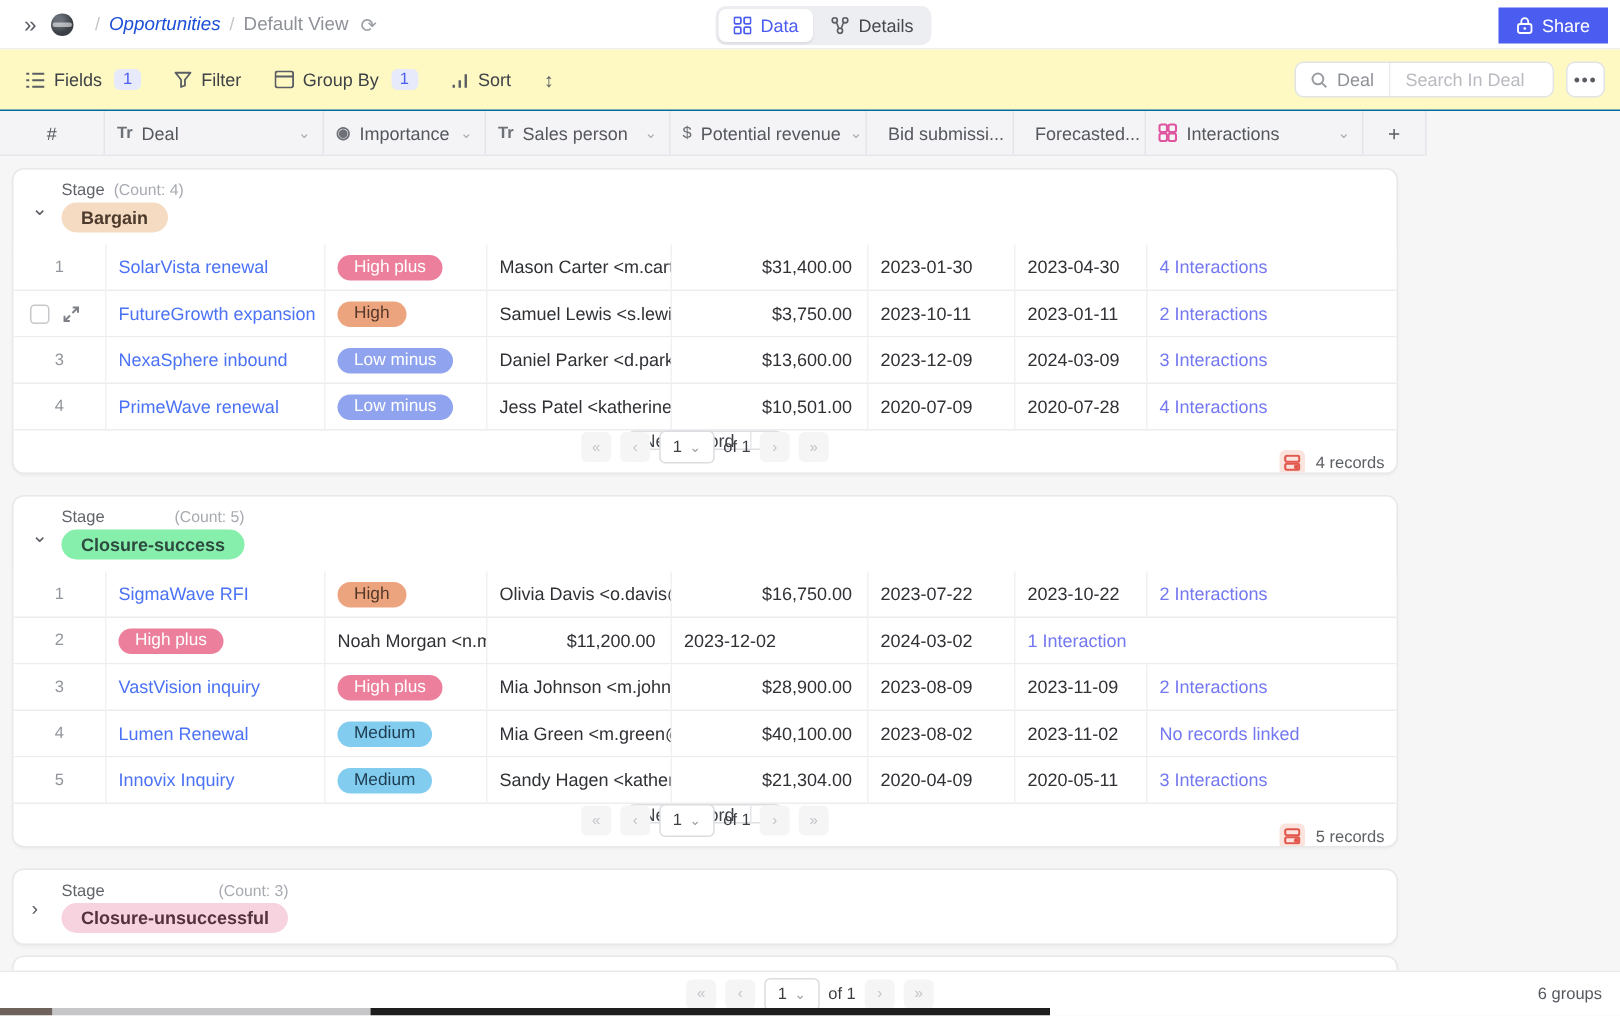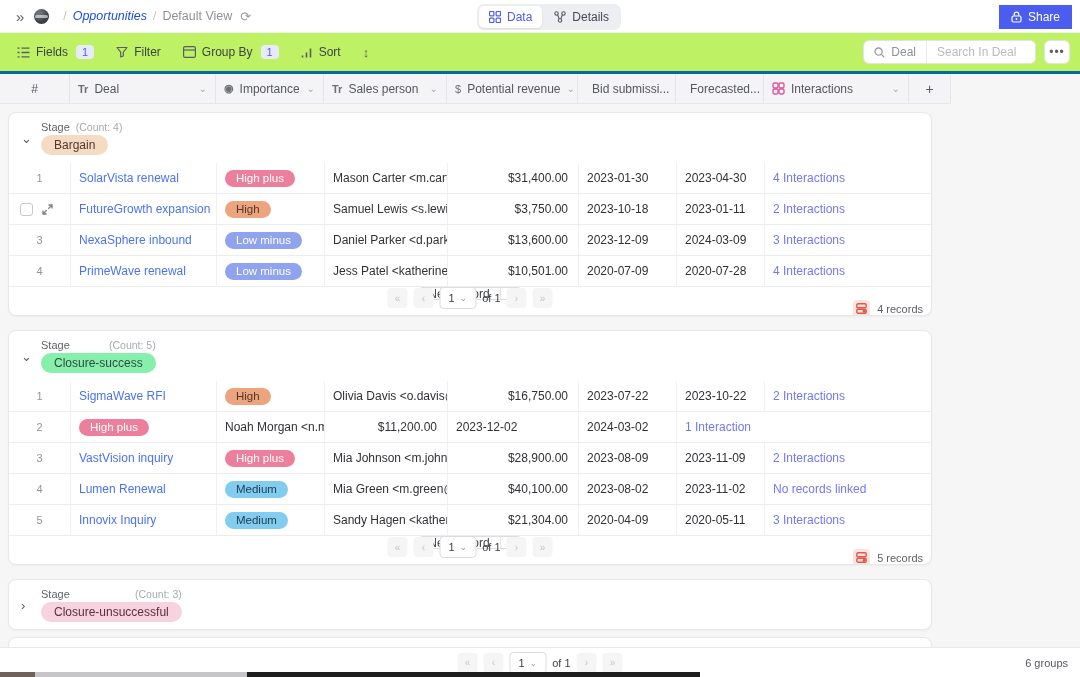--- a/index.html
+++ b/index.html
@@ -28,22 +28,22 @@
     border-radius:7px; display:flex; align-items:center; padding:2px; gap:2px; }
   .seg-tab { display:flex; align-items:center; gap:6px; height:22px; padding:0 10px;
     border-radius:5px; color:#45484e; cursor:pointer; font-size:12px; }
   .seg-tab.active { background:#fff; color:#4b5cf0; box-shadow:0 1px 2px rgba(0,0,0,.08); }
 
   .share-btn { position:absolute; right:8px; top:5px; height:24px; background:#4b5cf0; color:#fff;
     border:none; border-radius:0; display:flex; align-items:center; gap:6px; padding:0 12px;
     font-size:12px; font-family:inherit; cursor:pointer; }
 
   
-  .toolbar { position:absolute; top:33px; left:0; right:0; height:41px; background:#bef264;
-    border-bottom:3px solid #0369a1; display:flex; align-items:center; padding:0 10px; }
+  .toolbar { position:absolute; top:33px; left:0; right:0; height:41px; background:#fef9c3;
+    border-bottom:1px solid #0369a1; display:flex; align-items:center; padding:0 10px; }
   .tool-item { display:flex; align-items:center; gap:6px; color:#3f4247; font-size:12px;
     padding:5px 7px; border-radius:5px; cursor:pointer; }
   .count-badge { background:#e7eafb; color:#4b5cf0; font-size:11px; border-radius:4px;
     padding:1px 6px; margin-left:2px; }
   .tool-gap { width:8px; }
   .search-wrap { margin-left:auto; display:flex; align-items:center; gap:8px; }
   .search-box { display:flex; align-items:center; height:24px; border:1px solid #e2e3e6;
     border-radius:6px; background:#fff; overflow:hidden; }
   .search-field-sel { display:flex; align-items:center; gap:6px; padding:0 10px; color:#8e9197;
     height:100%; border-right:1px solid #e9eaec; cursor:pointer; font-size:12px; }
@@ -71,21 +71,21 @@
   .card.g2 { margin-top:14px; height:235px; }
   .card.g3 { margin-top:14px; height:51px; }
   .card.sliver { margin-top:7px; height:30px; }
 
   .ghead { height:50px; display:flex; align-items:center; padding-left:12px; }
   .gchev { width:20px; color:#5a5d63; font-size:13px; cursor:pointer; flex:0 0 auto; }
   .ginfo { display:flex; flex-direction:column; gap:2px; }
   .gmeta { display:flex; align-items:baseline; gap:6px;justify-content:space-between; }
   .gfield { color:#606369; font-size:11px; }
   .gcount { color:#a7aab0; font-size:10.5px; }
-  .gbadge { align-self:flex-start; border-radius:999px; padding:3px 13px; font-size:12px; color:#3c3f44; cursor:pointer; }
+  .gbadge { align-self:flex-start; border-radius:999px; padding:3px 13px; font-size:12px; color:#3c3f44; cursor:pointer;font-weight:bold; }
 
   .trow { height:31px; display:grid; grid-template-columns:62px 146px 108px 123px 131px 98px 88px 1fr;
     border-bottom:1px solid #ededee; background:#fff; }
   .c { display:flex; align-items:center; padding:0 8px; border-right:1px solid #f1f1f3;
     overflow:hidden; white-space:nowrap; cursor:pointer; }
   .c:last-child { border-right:none; }
   .c.num { justify-content:center; color:#92959b; font-size:11px; }
   .c.deal { color:#4b72f4; }
   .c.money { justify-content:flex-end; padding-right:10px; }
   .c.inter { color:#7378f0; }
@@ -307,21 +307,21 @@
             <path d="M6.5 1 H10 V4.5 M10 1 L6.3 4.7 M4.5 10 H1 V6.5 M1 10 L4.7 6.3" fill="none" stroke="#7d8086" stroke-width="1.3"></path>
           </svg>
         </span>
       </div>
       <div class="c deal">FutureGrowth expansion</div>
       <div class="c">
         <span class="pill" style="background-color: rgb(236, 164, 126); color: rgb(85, 55, 42);">High</span>
       </div>
       <div class="c">Samuel Lewis &lt;s.lewis…</div>
       <div class="c money">$3,750.00</div>
-      <div class="c">2023-10-18</div>
+      <div class="c">2023-10-11</div>
       <div class="c">2023-01-11</div>
       <div class="c inter">2 Interactions</div>
     </div>
 
     <div class="trow">
       <div class="c num">3</div>
       <div class="c deal">NexaSphere inbound</div>
       <div class="c">
         <span class="pill" style="background-color: rgb(143, 163, 238); color: rgb(255, 255, 255);">Low minus</span>
       </div>

